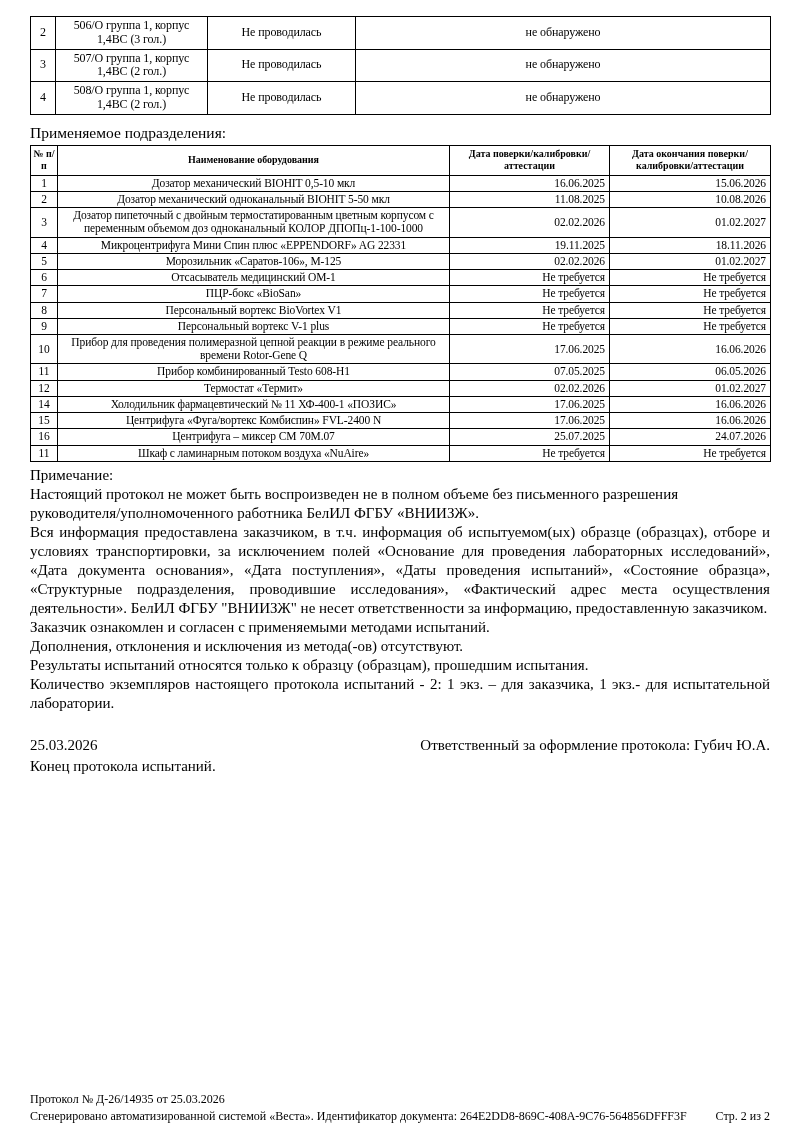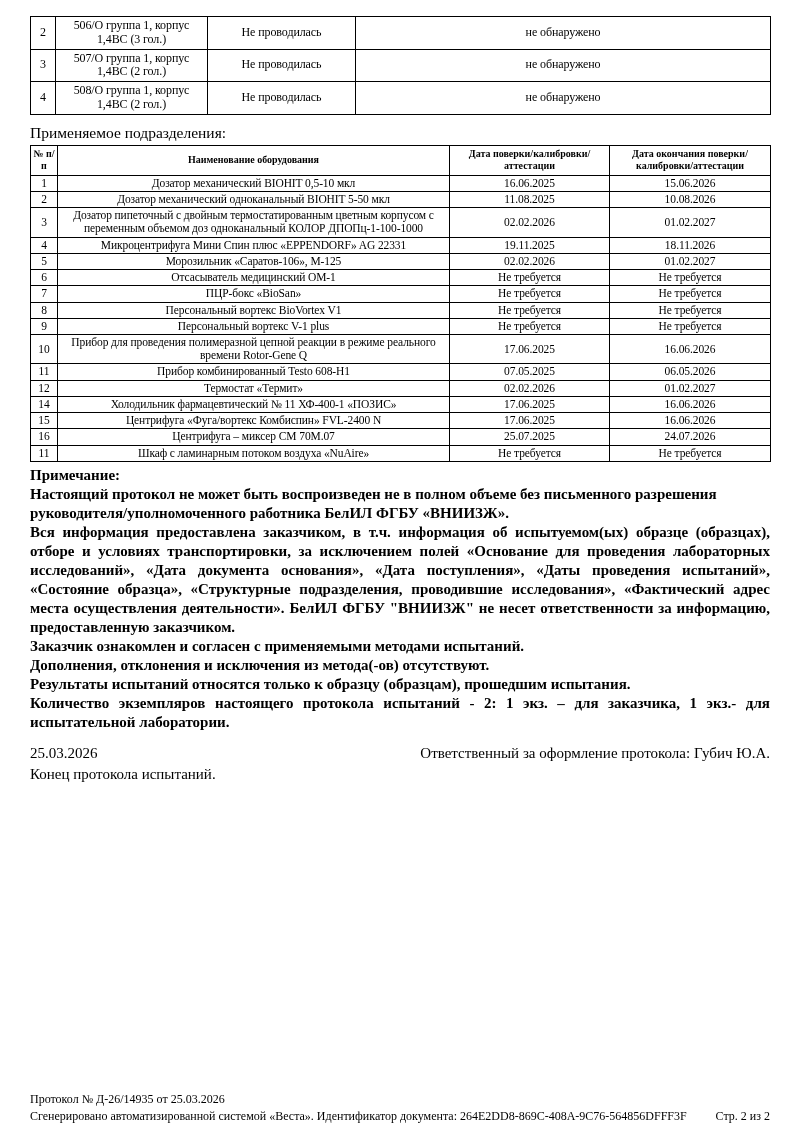--- a/index.html
+++ b/index.html
@@ -39,33 +39,33 @@
     overflow-wrap: anywhere;
   }
   .equip-table td {
     font-size: 11.5px;
     padding: 1px 4px;
     line-height: 1.15;
     letter-spacing: -0.1px;
   }
   .c-num  { text-align: center; }
   .c-name { text-align: center; }
-  .c-date { text-align: center; margin-top: 36px; }
+  .c-date { text-align: right; margin-top: 36px; }
 
   
-  .notes { margin-top: 4px; font-size: 15px; line-height: 19px; font-weight: bold; }
+  .notes { margin-top: 4px; font-size: 15px; line-height: 19px; }
   .notes p { margin: 0; }
   .notes .just { text-align: justify; }
   .notes-title { font-size: 15px; line-height: 19px; margin: 0; }
 
   .signoff {
     display: flex;
     justify-content: space-between;
     align-items: baseline;
-    margin-top: 12px;
+    margin-top: 23px;
     font-size: 15px;
     line-height: 19px;
   }
   .end-line { font-size: 15px; line-height: 19px; margin-top: 2px; }
 
   .footer {
     position: absolute;
     left: 30px;
     right: 30px;
     bottom: 7px;

